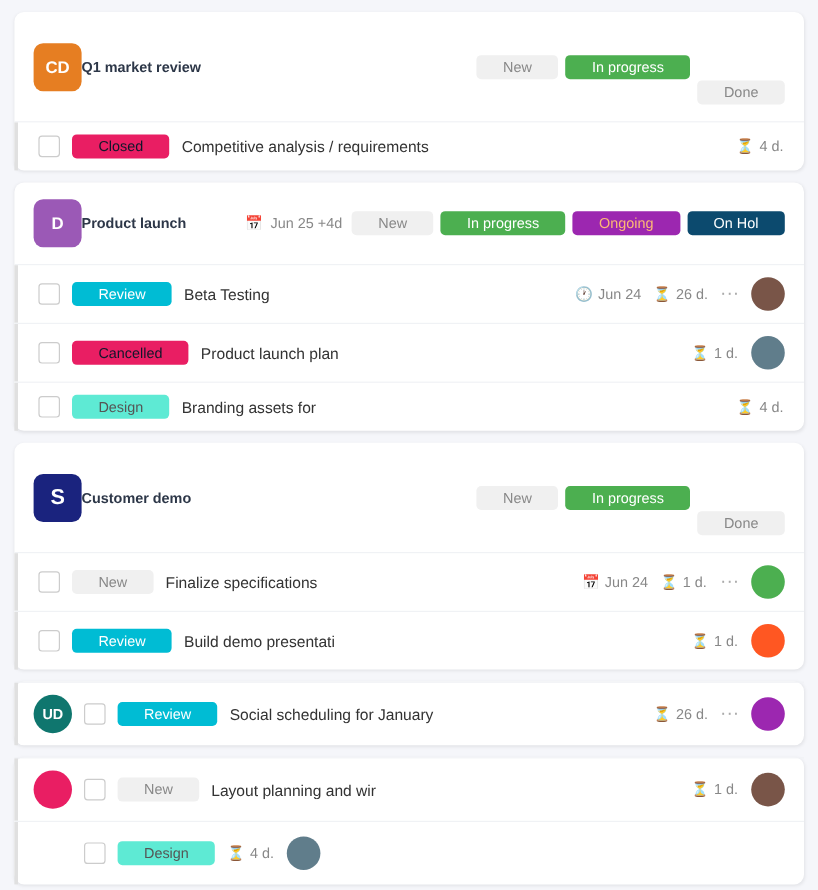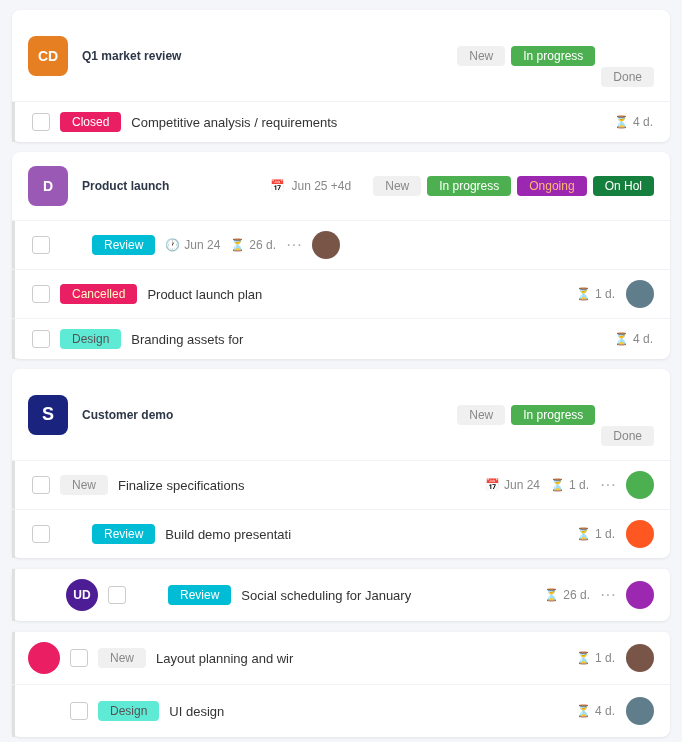--- a/index.html
+++ b/index.html
@@ -16,21 +16,21 @@
       border-radius: 8px;
       margin: 10px 12px;
       box-shadow: 0 1px 3px rgba(0,0,0,0.08);
       overflow: visible;
     }
 
     .project-header {
       display: flex;
       align-items: center;
       padding: 14px 16px;
-      gap: 14px;
+      gap: 0;
       justify-content: space-between;
     }
 
     .project-avatar {
       width: 40px;
       height: 40px;
       border-radius: 8px;
       display: flex;
       align-items: center;
       justify-content: center;
@@ -56,34 +56,34 @@
       color: #888;
     }
 
     .status-tags {
       display: flex;
       align-items: center;
       gap: 6px;
     }
 
     .tag {
-      padding: 3px 12px;
+      padding: 3px 22px;
       border-radius: 4px;
       font-size: 12px;
       font-weight: 500;
       cursor: pointer;
     }
     .tag-new { background: #f0f0f0; color: #888; }
     .tag-inprogress { background: #4caf50; color: #fff; }
     .tag-done { background: #f0f0f0; color: #888; margin-top: 43px; }
     .tag-ongoing { background: #9c27b0; color: #fdba74; }
-    .tag-onhold { background: #15803d; color: #fff; }
-    .tag-closed { background: #e91e63; color: #ffffff; }
-    .tag-review { background: #00bcd4; color: #fff; margin-left: 32px; }
-    .tag-cancelled { background: #e91e63; color: #fef9c3; }
+    .tag-onhold { background: #0c4a6e; color: #fff; }
+    .tag-closed { background: #e91e63; color: #0f172a; }
+    .tag-review { background: #00bcd4; color: #fff; }
+    .tag-cancelled { background: #e91e63; color: #0f172a; }
     .tag-design { background: #5eead4; color: #555; }
 
     .task-row {
       display: flex;
       align-items: center;
       padding: 10px 16px 10px 20px;
       border-top: 1px solid #f0f2f5;
       gap: 10px;
       position: relative;
     }
@@ -157,21 +157,21 @@
       font-size: 11px;
       font-weight: 600;
       color: #fff;
       flex-shrink: 0;
     }
 
     
     .avatar-cd { background: #e67e22; }
     .avatar-d { background: #9b59b6; }
     .avatar-s { background: #1a237e; }
-    .avatar-ud { background: #4c1d95; margin-left: 38px; }
+    .avatar-ud { background: #0f766e; }
     .avatar-person1 { background: #795548; }
     .avatar-person2 { background: #607d8b; }
     .avatar-person3 { background: #4caf50; }
     .avatar-person4 { background: #ff5722; }
     .avatar-person5 { background: #9c27b0; }
   </style>
 </head>
 <body>
 
 <div id="app">
@@ -209,20 +209,21 @@
         <span class="tag tag-new">New</span>
         <span class="tag tag-inprogress">In progress</span>
         <span class="tag tag-ongoing">Ongoing</span>
         <span class="tag tag-onhold">On Hol</span>
       </div>
     </div>
 
     <div class="task-row">
       <div class="task-checkbox"></div>
       <span class="tag tag-review task-status-tag">Review</span>
+      <span class="task-name">Beta Testing</span>
       <span class="task-date">
         <span>🕐</span> Jun 24
       </span>
       <span class="task-duration">
         <span>⏳</span> 26 d.
       </span>
       <span class="task-more">···</span>
       <div class="avatar-circle avatar-person1"></div>
     </div>
 
@@ -306,21 +307,20 @@
       <span class="task-duration">
         <span>⏳</span> 1 d.
       </span>
       <div class="avatar-circle avatar-person1"></div>
     </div>
 
     <div class="task-row" style="padding-left:16px;">
       <div style="width:32px;height:32px;flex-shrink:0;"></div>
       <div class="task-checkbox"></div>
       <span class="tag tag-design task-status-tag">Design</span>
-      <span class="task-name">UI design</span>
       <span class="task-duration">
         <span>⏳</span> 4 d.
       </span>
       <div class="avatar-circle avatar-person2"></div>
     </div>
   </div>
 
 </div>
 
 </body></html>

